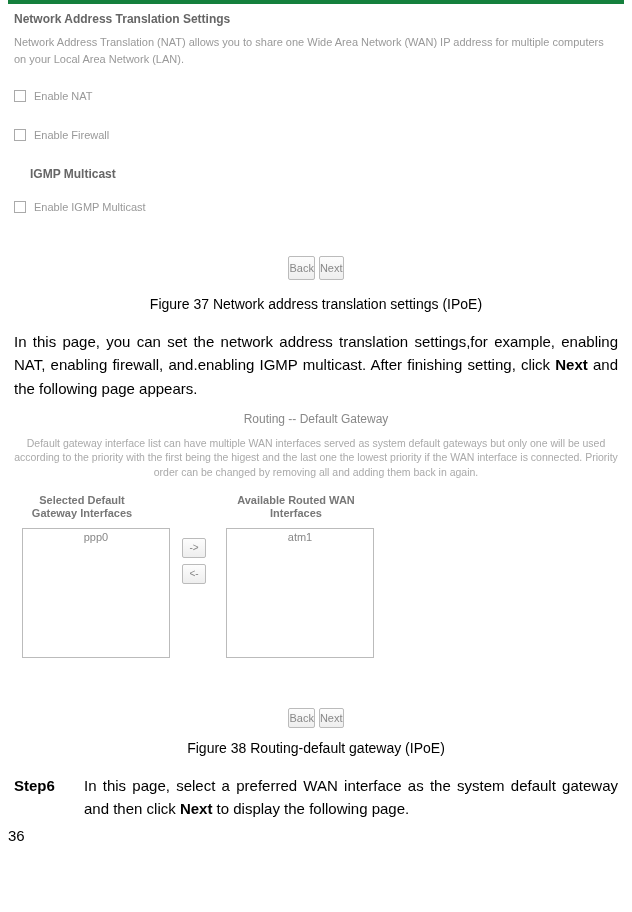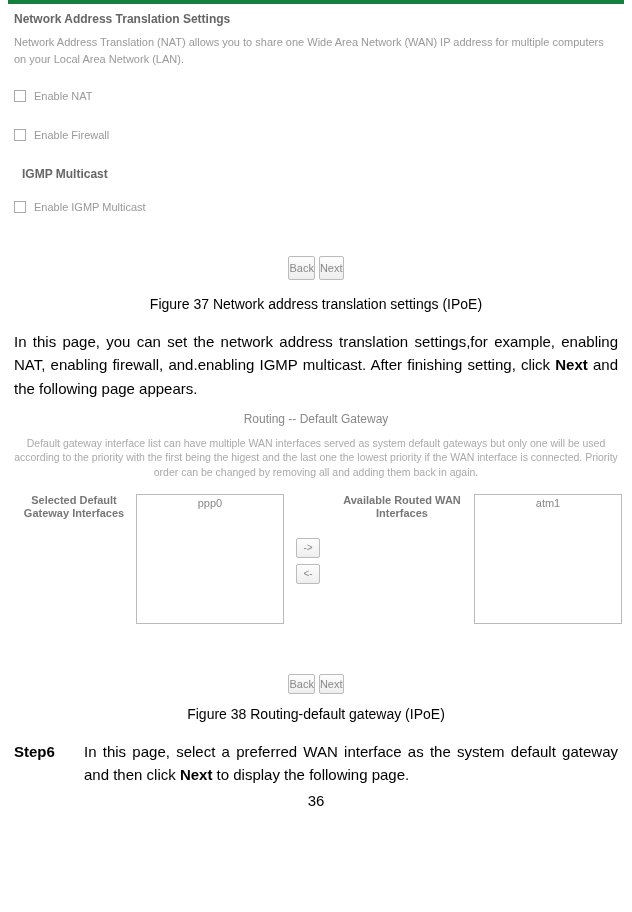--- a/index.html
+++ b/index.html
@@ -43,21 +43,21 @@
   }
   .cb {
     width: 12px; height: 12px;
     border: 1px solid #aaa;
     background: #fff;
   }
   .sub-head {
     font-weight: bold;
     color: #666;
     font-size: 12px;
-    margin: 8px 8px;
+    margin: 8px 16px;
   }
 
   .btn-row {
     display: flex;
     justify-content: center;
     gap: 4px;
     margin-top: 40px;
   }
   .btn {
     border: 1px solid #bbb;
@@ -109,21 +109,23 @@
     line-height: 1.4;
     margin-bottom: 14px;
   }
   .iface-row {
     display: flex;
     align-items: flex-start;
     gap: 12px;
   }
   .iface-col {
     display: flex;
-    gap: 2px;
+    flex-direction: column;
+    gap: 8px;
+    margin-left: 8px;
   }
   .iface-head {
     font-weight: bold;
     color: #777;
     font-size: 11px;
     line-height: 1.2;
     min-height: 26px;
   }
   .iface-box {
     width: 148px;
@@ -146,21 +148,20 @@
     border-radius: 2px;
     background: linear-gradient(#fdfdfd,#eee);
     color: #888;
     font-size: 10px;
     display: flex;
     align-items: center;
     justify-content: center;
   }
 
   .page-num {
-    text-align: center;
     font-size: 15px;
     margin-top: 0;
   }
 </style>
 </head>
 <body>
 
 <div class="doc-page">
 
   <div class="nat-block">

